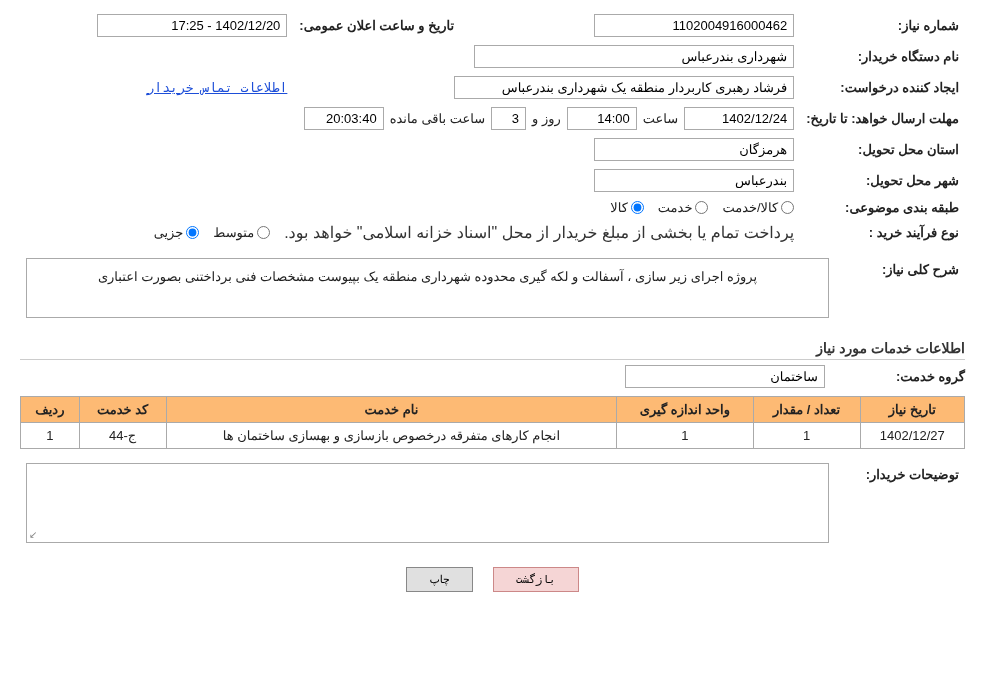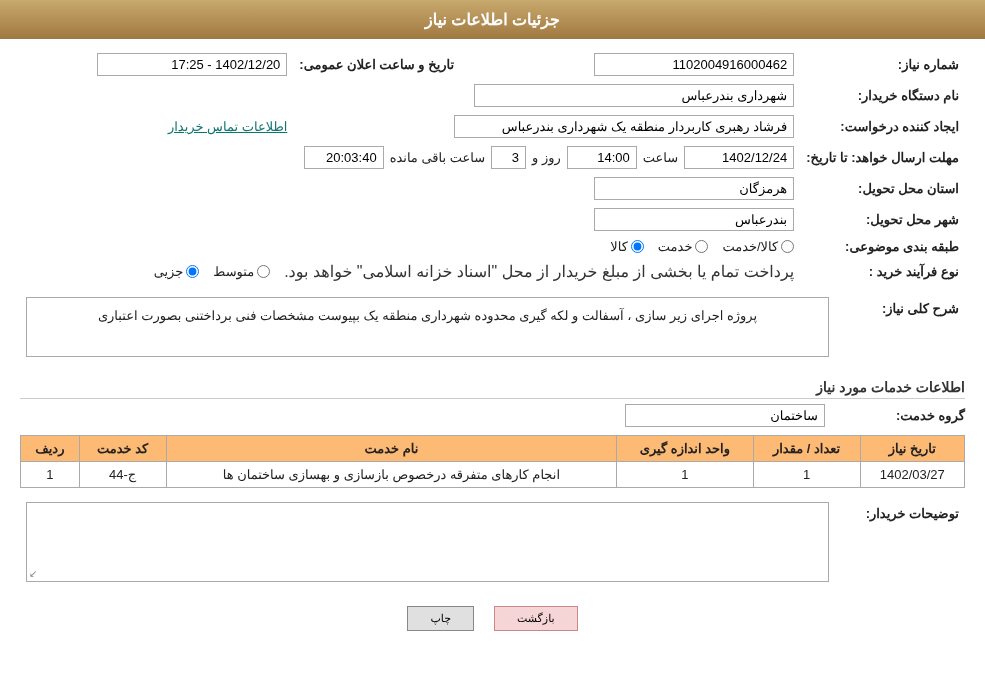--- a/index.html
+++ b/index.html
@@ -53,23 +53,24 @@
       background: #fff;
       padding: 3px 6px;
       font-size: 13px;
       font-family: Tahoma, Arial, sans-serif;
       direction: rtl;
     }
     .input-medium {
       width: 180px;
     }
     .contact-link {
-      color: #0f766e;
+      color: #1d4ed8;
       text-decoration: underline;
       cursor: pointer;
+      font-family: Liberation Mono, monospace;
     }
     .row-flex {
       display: flex;
       align-items: center;
       gap: 6px;
     }
     .radio-group {
       display: flex;
       align-items: center;
       gap: 14px;
@@ -150,20 +151,21 @@
       cursor: pointer;
       border: 1px solid #888;
       background: #e8e8e8;
     }
     .btn-print {
       background: #e0e0e0;
     }
     .btn-back {
       background: #f5d5d5;
       border-color: #c88;
+      font-family: Liberation Mono, monospace;
     }
     .purchase-type-row {
       display: flex;
       align-items: center;
       gap: 14px;
       direction: rtl;
     }
     .note-text {
       font-size: 16px;
       color: #333;
@@ -174,23 +176,20 @@
       gap: 10px;
       direction: rtl;
       margin-bottom: 6px;
     }
   </style>
 </head>
 <body>
 
 <div class="page-wrapper">
 
-  <div class="header-bar">
-    <span>جزئیات اطلاعات نیاز</span>
-  </div>
 
   <div class="content-area">
 
     <table class="info-table">
 
       <tbody>
           <tr>
         <td class="label-cell">شماره نیاز:</td>
         <td class="value-cell">
           <input class="input-field input-medium" type="text" style="width: 200px;" value="1102004916000462">
@@ -313,21 +312,21 @@
           <th>تاریخ نیاز</th>
           <th>تعداد / مقدار</th>
           <th>واحد اندازه گیری</th>
           <th>نام خدمت</th>
           <th>کد خدمت</th>
           <th>ردیف</th>
         </tr>
       </thead>
       <tbody id="services-tbody">
       <tr>
-      <td>1402/03/27</td>
+      <td>1402/12/27</td>
       <td>1</td>
       <td>1</td>
       <td>انجام کارهای متفرقه درخصوص بازسازی و بهسازی ساختمان ها</td>
       <td>ج-44</td>
       <td>1</td>
     </tr>
         </tbody>
     </table>
 
     <table class="info-table">

